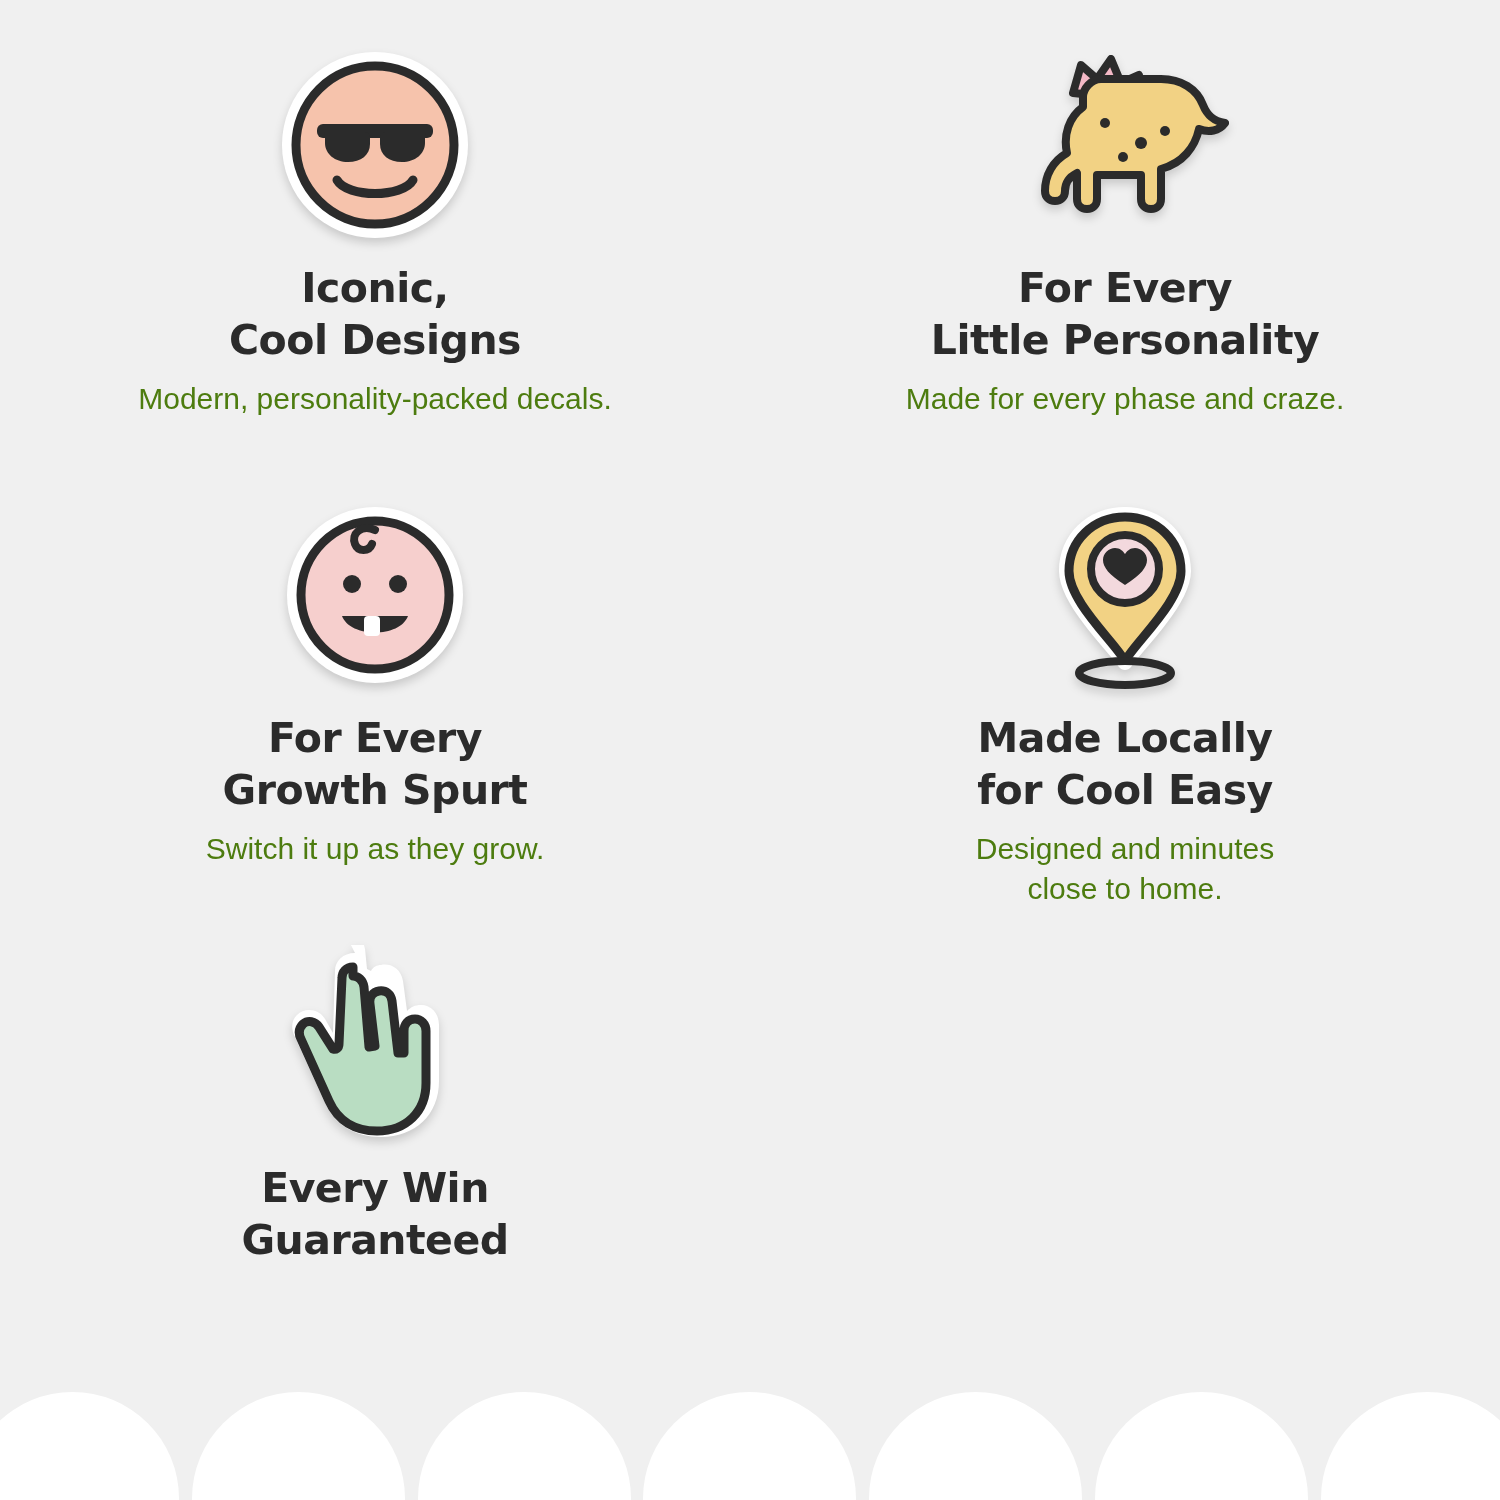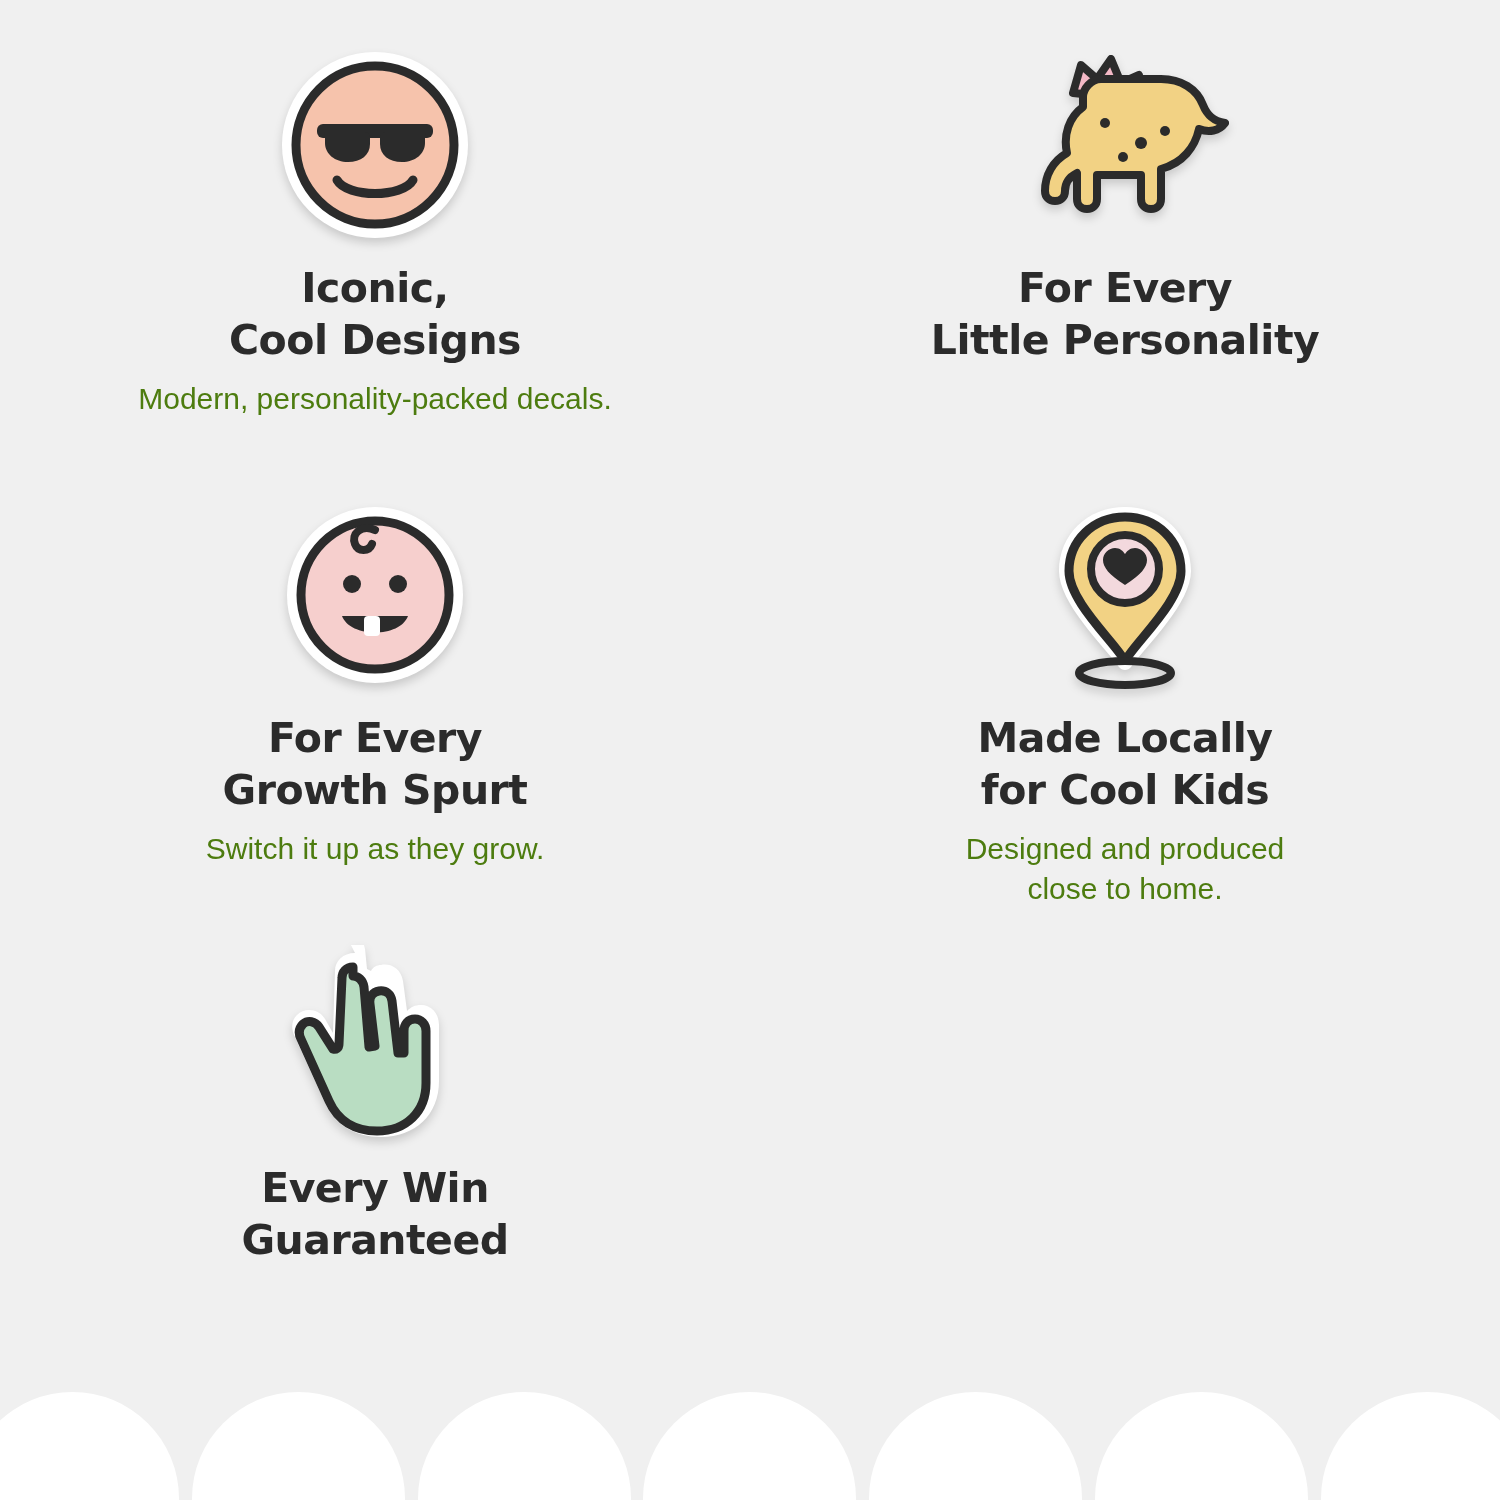--- a/index.html
+++ b/index.html
@@ -120,20 +120,21 @@
           <path d="M70 62 c-14 10 -20 28 -16 46 c-14 8 -22 22 -22 38 c0 6 4 10 10 10 c6 0 10 -4 10 -10 c0 -8 4 -14 12 -18 l0 26 c0 6 4 10 10 10 c6 0 10 -4 10 -10 l0 -24 l44 0 l0 24 c0 6 4 10 10 10 c6 0 10 -4 10 -10 l0 -30 c22 -6 34 -22 38 -40 c10 4 20 2 26 -6 c-12 -2 -18 -8 -22 -18 c-6 -16 -22 -26 -42 -26 l-60 0 c-10 0 -18 10 -18 18 z" fill="#f2d284" stroke="#2b2b2b" stroke-width="8" stroke-linejoin="round"></path>
           <circle cx="128" cy="98" r="6" fill="#2b2b2b"></circle>
           <circle cx="152" cy="86" r="5" fill="#2b2b2b"></circle>
           <circle cx="110" cy="112" r="5" fill="#2b2b2b"></circle>
           <circle cx="92" cy="78" r="5" fill="#2b2b2b"></circle>
         </g>
       </svg>
     </div>
     <h3 class="feature-title">For Every
 Little Personality</h3>
+    <p class="feature-desc">Made for every phase and craze.</p>
   </div>
 
   <div class="feature">
     <div class="icon-wrap">
       <svg width="190" height="190" viewBox="0 0 190 190">
         <circle cx="95" cy="95" r="88" fill="#ffffff"></circle>
         <circle cx="95" cy="95" r="74" fill="#f6cfcd" stroke="#2b2b2b" stroke-width="9"></circle>
         <path d="M95 30 c-14 -6 -24 4 -20 14 c3 8 14 8 17 0" fill="none" stroke="#2b2b2b" stroke-width="8" stroke-linecap="round"></path>
         <circle cx="72" cy="84" r="9" fill="#2b2b2b"></circle>
         <circle cx="118" cy="84" r="9" fill="#2b2b2b"></circle>
@@ -150,22 +151,22 @@
     <div class="icon-wrap">
       <svg width="170" height="200" viewBox="0 0 170 200">
         <path d="M85 12 c-38 0 -66 28 -66 64 c0 32 44 74 60 96 c3 4 9 4 12 0 c16 -22 60 -64 60 -96 c0 -36 -28 -64 -66 -64 z" fill="#ffffff"></path>
         <path d="M85 22 c-32 0 -56 24 -56 54 c0 28 38 64 52 84 c2 3 6 3 8 0 c14 -20 52 -56 52 -84 c0 -30 -24 -54 -56 -54 z" fill="#f2d284" stroke="#2b2b2b" stroke-width="9"></path>
         <circle cx="85" cy="74" r="34" fill="#f3d9dd" stroke="#2b2b2b" stroke-width="8"></circle>
         <path d="M85 90 c-16 -10 -22 -18 -22 -25 c0 -7 6 -12 12 -12 c5 0 8 3 10 6 c2 -3 5 -6 10 -6 c6 0 12 5 12 12 c0 7 -6 15 -22 25 z" fill="#2b2b2b"></path>
         <ellipse cx="85" cy="178" rx="46" ry="12" fill="none" stroke="#2b2b2b" stroke-width="8"></ellipse>
       </svg>
     </div>
     <h3 class="feature-title">Made Locally
-for Cool Kids</h3>
-    <p class="feature-desc">Designed and produced
+for Cool Easy</h3>
+    <p class="feature-desc">Designed and minutes
 close to home.</p>
   </div>
 
   <div class="feature">
     <div class="icon-wrap">
       <svg width="180" height="200" viewBox="0 0 180 200">
         <path d="M70 8 c-12 0 -20 8 -20 18 l-2 62 l-8 -14 c-6 -10 -20 -12 -28 -4 c-6 6 -6 14 -2 22 l30 66 c10 22 30 34 56 34 c34 0 58 -22 58 -56 l0 -56 c0 -12 -8 -20 -18 -20 c-6 0 -10 2 -14 6 l-4 -30 c-2 -12 -12 -18 -22 -16 c-4 0 -8 2 -10 6 l-4 -2 l-2 -20 c-2 -10 -10 -16 -20 -16 z" fill="#ffffff"></path>
         <path d="M68 22 c-7 0 -11 5 -11 11 l-3 66 c0 4 -3 6 -6 5 l-14 -22 c-4 -6 -11 -7 -16 -3 c-4 4 -5 9 -2 15 l28 62 c9 20 26 30 48 30 c29 0 49 -19 49 -48 l0 -52 c0 -7 -5 -12 -11 -12 c-7 0 -11 5 -11 12 l0 22 l-6 0 l-6 -52 c-1 -7 -6 -11 -13 -10 c-6 1 -10 6 -9 13 l5 42 l-6 1 l-5 -60 c-1 -7 -6 -11 -11 -11 z" fill="#b9ddc2" stroke="#2b2b2b" stroke-width="9" stroke-linejoin="round"></path>
       </svg>
     </div>

